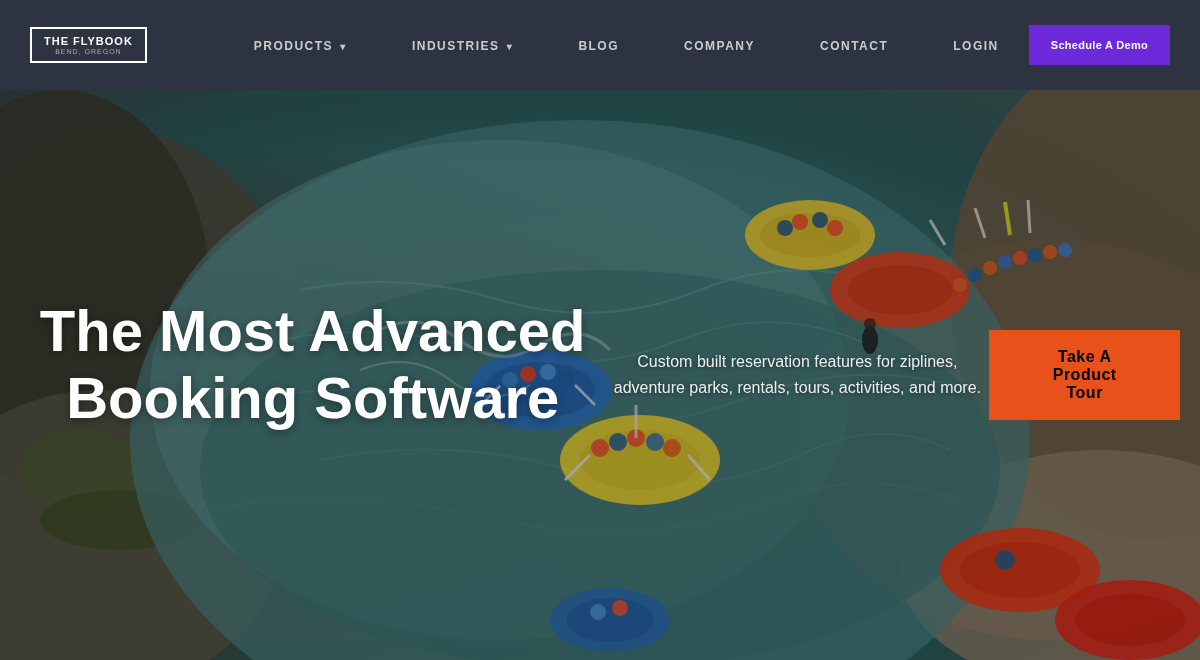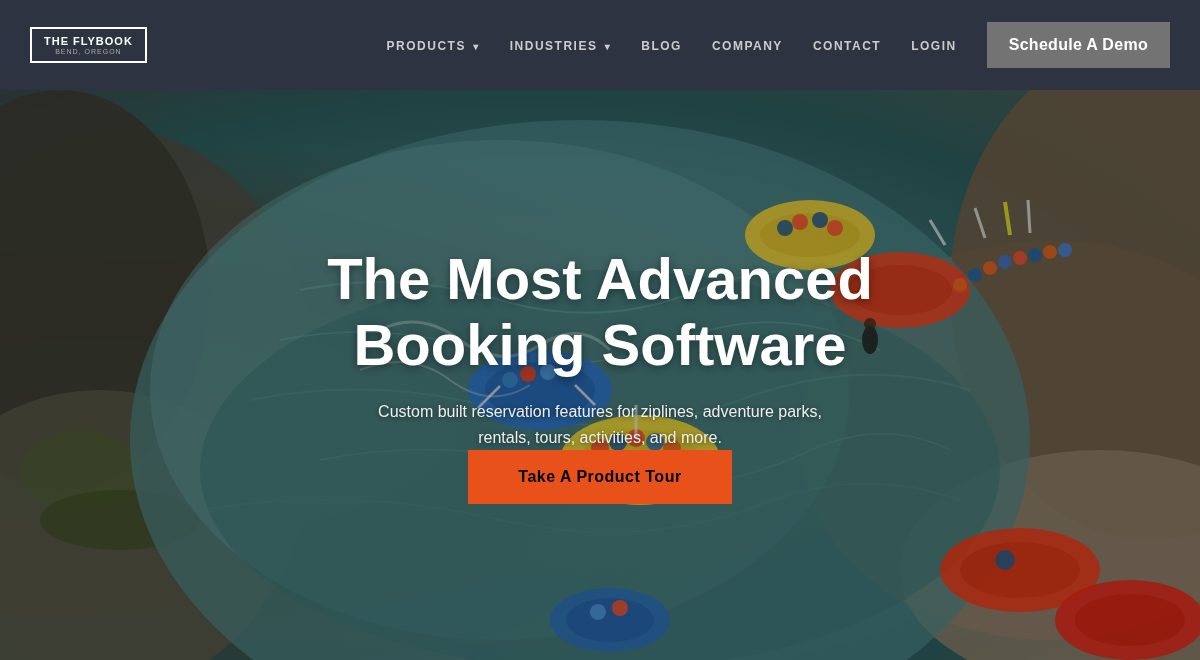--- a/index.html
+++ b/index.html
@@ -45,31 +45,32 @@
       list-style: none;
       margin-right: 30px;
     }
     .nav-links li a {
       color: #ccc;
       text-decoration: none;
       font-size: 12px;
       font-weight: 600;
       letter-spacing: 1.5px;
       text-transform: uppercase;
+      margin-left: 35px;
     }
     .nav-links li a .chevron {
       font-size: 10px;
       margin-left: 3px;
     }
     .schedule-btn {
-      background-color: #737373;
+      background-color: #6d28d9;
       color: #fff;
       border: none;
       padding: 14px 22px;
-      font-size: 16px;
+      font-size: 11px;
       font-weight: 700;
       cursor: pointer;
       white-space: nowrap;
       letter-spacing: 0.3px;
     }
 
     
     .hero {
       position: absolute;
       top: 90px; left: 0; right: 0;
@@ -102,21 +103,21 @@
       position: absolute;
       top: 0; left: 0; right: 0; bottom: 0;
       background: rgba(0,0,0,0.25);
     }
 
     
     .hero-content {
       position: absolute;
       top: 0; left: 0; right: 0; bottom: 0;
       display: flex;
-      flex-direction: column;
+      flex-direction: row;
       align-items: center;
       justify-content: center;
       text-align: center;
       padding: 0 20px;
     }
     .hero-title {
       font-size: 58px;
       font-weight: 700;
       color: #fff;
       line-height: 1.15;

